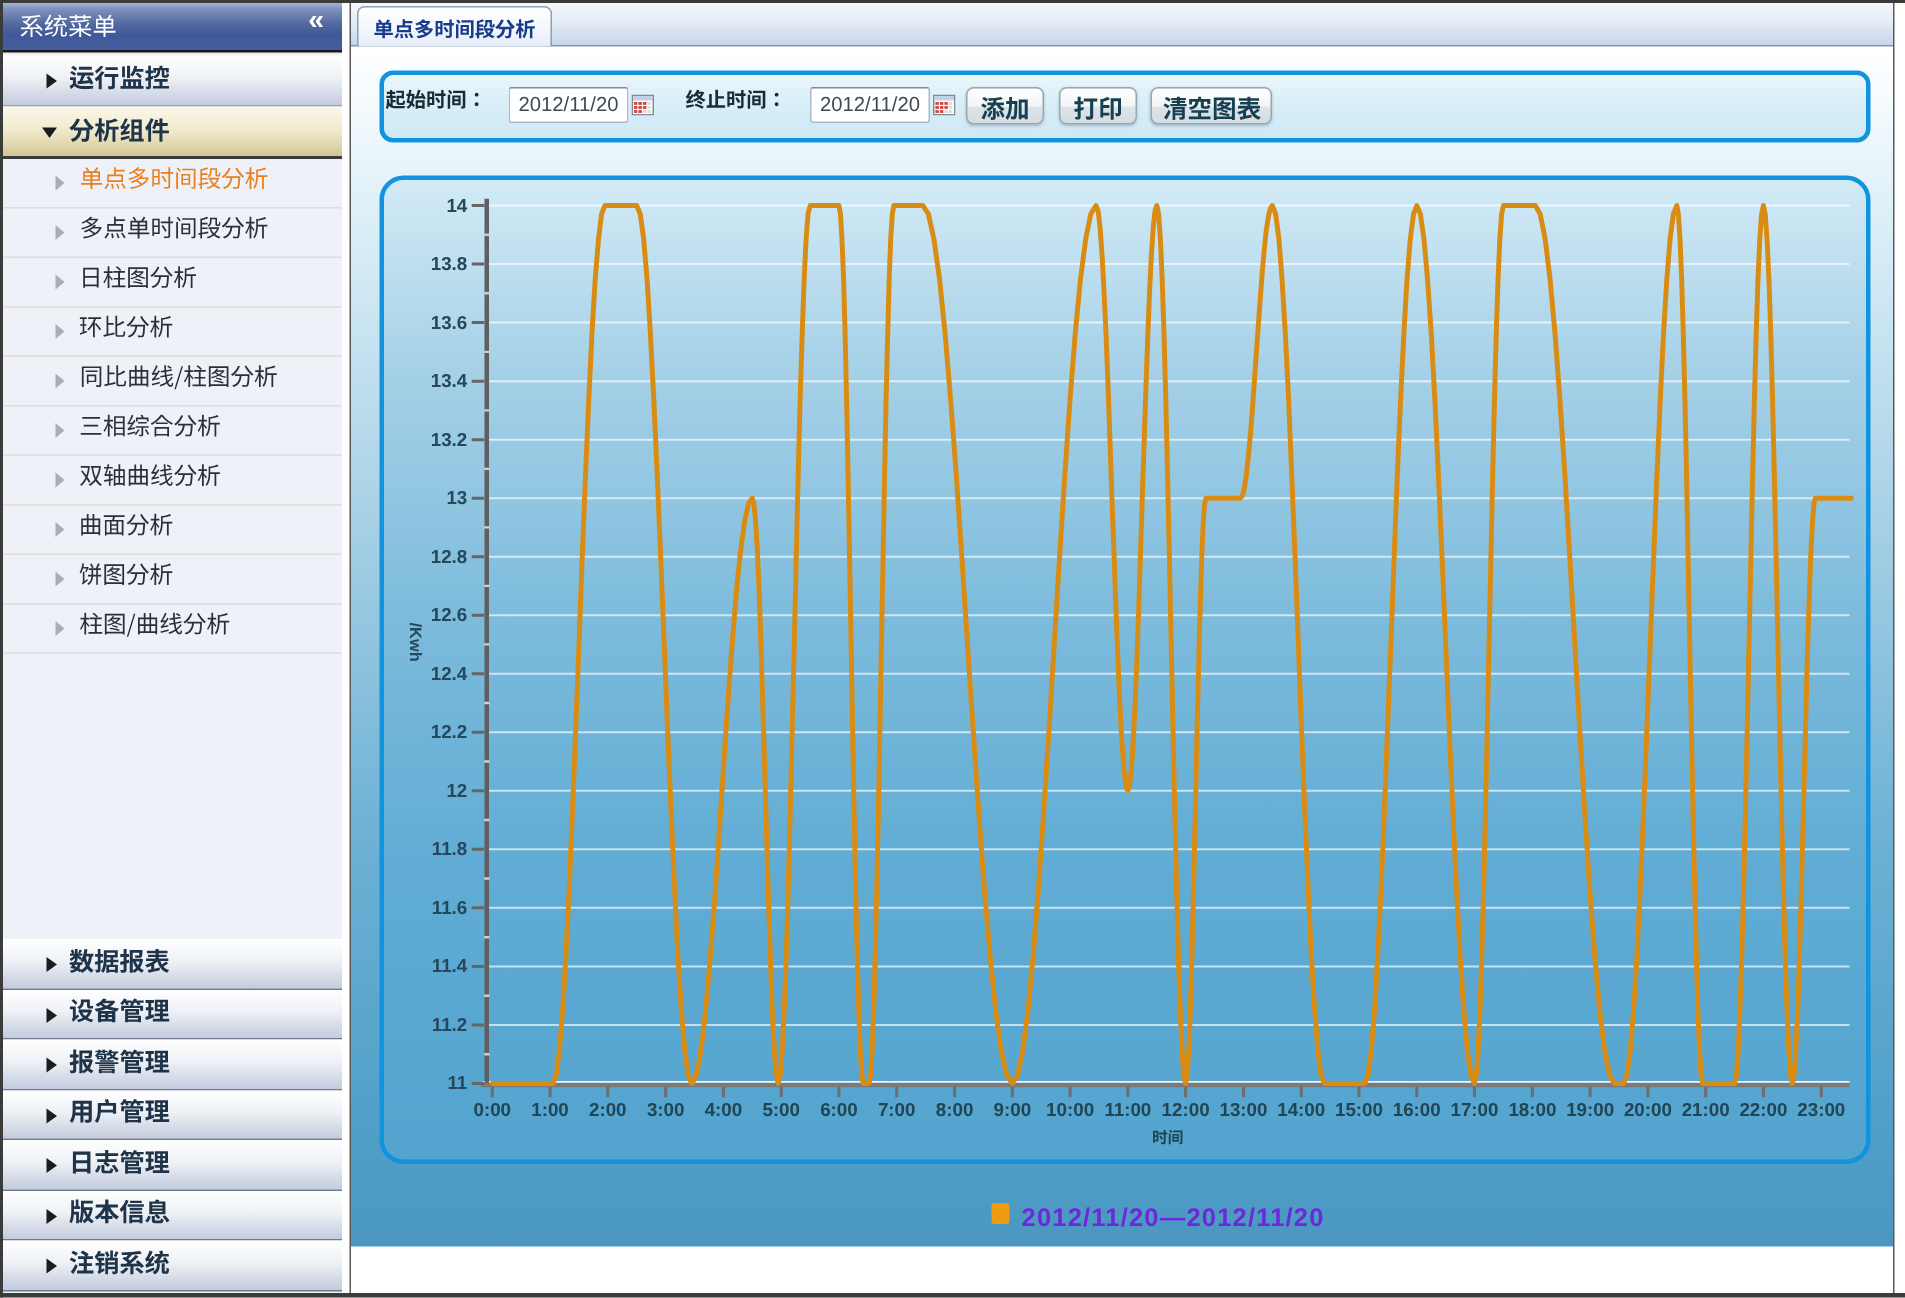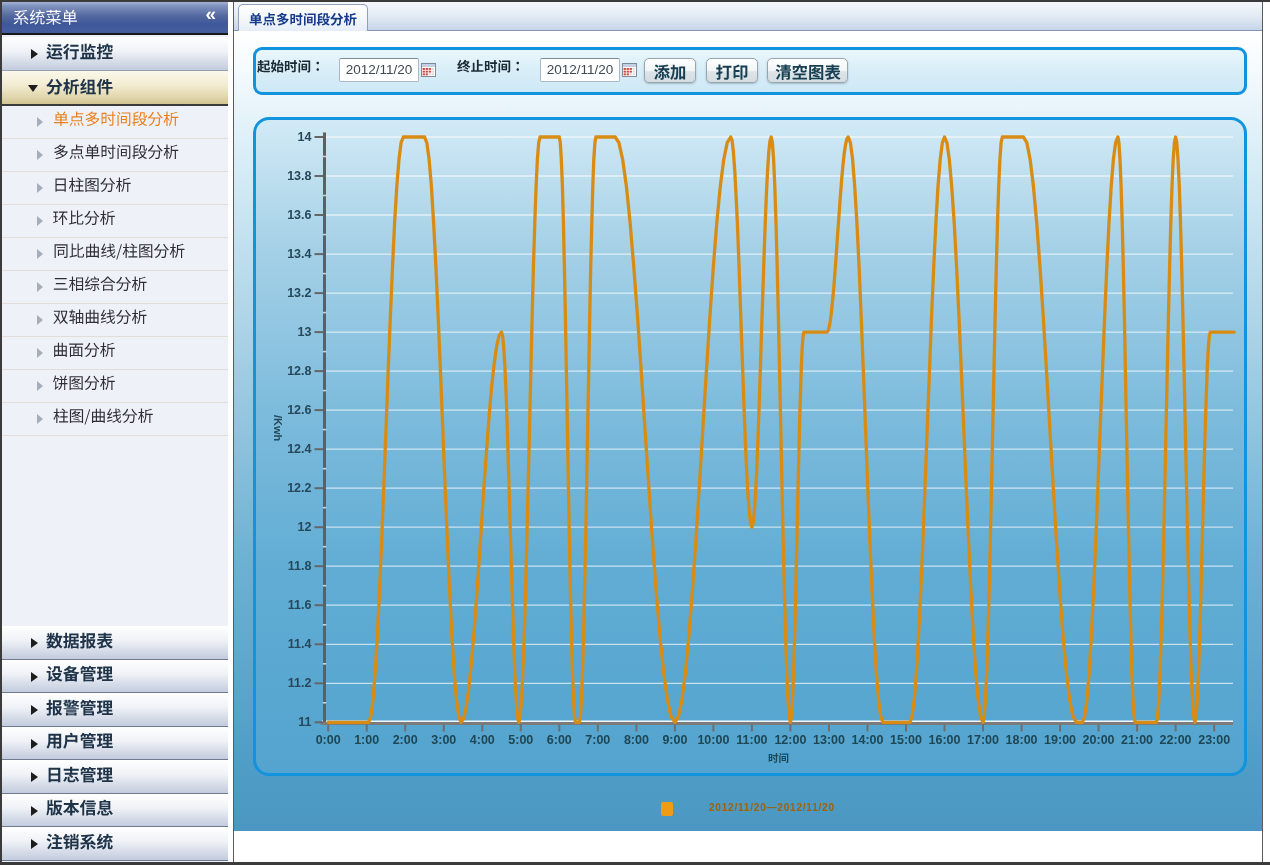--- a/index.html
+++ b/index.html
@@ -318,13 +318,13 @@
       <text x="1137.1" y="744" text-anchor="middle" font-size="12.5" font-weight="bold" fill="#1e4654">21:00</text>
       <text x="1175.6" y="744" text-anchor="middle" font-size="12.5" font-weight="bold" fill="#1e4654">22:00</text>
       <text x="1214.2" y="744" text-anchor="middle" font-size="12.5" font-weight="bold" fill="#1e4654">23:00</text>
 <g transform="translate(768.0,762)">
         <path fill="#1e4654" d="M4.8 -4.5C5.3 -3.7 6.0 -2.7 6.3 -2.1L7.4 -2.7C7.1 -3.3 6.4 -4.3 5.9 -5.0ZM3.1 -4.0V-2.1H1.9V-4.0ZM3.1 -5.1H1.9V-7.0H3.1ZM0.7 -8.1V-0.2H1.9V-1.0H4.3V-8.1ZM7.8 -8.9V-7.0H4.7V-5.7H7.8V-0.7C7.8 -0.5 7.8 -0.5 7.5 -0.5C7.3 -0.5 6.5 -0.5 5.8 -0.5C6.0 -0.1 6.2 0.4 6.2 0.8C7.3 0.8 8.0 0.8 8.5 0.6C9.0 0.4 9.1 0.0 9.1 -0.7V-5.7H10.2V-7.0H9.1V-8.9Z M11.2 -6.4V0.9H12.5V-6.4ZM11.4 -8.2C11.9 -7.7 12.4 -7.0 12.6 -6.6L13.7 -7.3C13.5 -7.7 12.9 -8.4 12.4 -8.9ZM14.7 -3.0H16.8V-2.0H14.7ZM14.7 -5.0H16.8V-4.0H14.7ZM13.6 -6.0V-0.9H17.9V-6.0ZM14.1 -8.4V-7.2H19.0V-0.4C19.0 -0.3 19.0 -0.2 18.9 -0.2C18.8 -0.2 18.4 -0.2 18.0 -0.3C18.2 0.1 18.3 0.5 18.4 0.9C19.0 0.9 19.5 0.9 19.9 0.7C20.2 0.5 20.3 0.2 20.3 -0.4V-8.4Z"></path>
       </g>
 <text transform="translate(273.5,415) rotate(90)" font-size="11" font-weight="bold" fill="#26485a">/Kwh</text>
 <polyline points="328.2,722.3 368.6,722.3 370.8,716.7 373.0,700.0 375.1,673.0 377.3,636.6 379.5,592.2 381.6,541.6 383.8,486.7 386.0,429.6 388.1,372.6 390.3,317.7 392.5,267.1 394.6,222.7 396.8,186.3 399.0,159.3 401.1,142.6 403.3,137.0 424.5,137.0 426.8,142.6 429.1,159.3 431.4,186.3 433.6,222.7 435.9,267.1 438.2,317.7 440.5,372.6 442.8,429.6 445.1,486.7 447.4,541.6 449.7,592.2 451.9,636.6 454.2,673.0 456.5,700.0 458.8,716.7 461.1,722.3 463.6,718.6 466.1,707.4 468.7,689.4 471.2,665.2 473.7,635.6 476.3,601.9 478.8,565.3 481.3,527.2 483.8,489.1 486.4,452.5 488.9,418.8 491.4,389.2 494.0,365.0 496.5,347.0 499.0,335.8 501.5,332.1 502.6,335.8 503.7,347.0 504.8,365.0 505.9,389.2 507.0,418.8 508.0,452.5 509.1,489.1 510.2,527.2 511.3,565.3 512.4,601.9 513.5,635.6 514.5,665.2 515.6,689.4 516.7,707.4 517.8,718.6 518.9,722.3 520.2,716.7 521.5,700.0 522.8,673.0 524.2,636.6 525.5,592.2 526.8,541.6 528.1,486.7 529.5,429.6 530.8,372.6 532.1,317.7 533.4,267.1 534.8,222.7 536.1,186.3 537.4,159.3 538.7,142.6 540.1,137.0 559.3,137.0 560.3,142.6 561.3,159.3 562.4,186.3 563.4,222.7 564.4,267.1 565.4,317.7 566.4,372.6 567.4,429.6 568.4,486.7 569.4,541.6 570.4,592.2 571.5,636.6 572.5,673.0 573.5,700.0 574.5,716.7 575.5,722.3 579.4,722.3 580.4,716.7 581.4,700.0 582.5,673.0 583.5,636.6 584.5,592.2 585.6,541.6 586.6,486.7 587.6,429.6 588.7,372.6 589.7,317.7 590.7,267.1 591.8,222.7 592.8,186.3 593.8,159.3 594.9,142.6 595.9,137.0 615.2,137.0 618.9,142.6 622.6,159.3 626.4,186.3 630.1,222.7 633.8,267.1 637.6,317.7 641.3,372.6 645.0,429.6 648.8,486.7 652.5,541.6 656.2,592.2 660.0,636.6 663.7,673.0 667.4,700.0 671.1,716.7 674.9,722.3 678.4,716.7 681.9,700.0 685.4,673.0 688.8,636.6 692.3,592.2 695.8,541.6 699.3,486.7 702.8,429.6 706.3,372.6 709.8,317.7 713.3,267.1 716.8,222.7 720.3,186.3 723.8,159.3 727.2,142.6 730.7,137.0 732.1,140.7 733.4,151.9 734.7,169.9 736.0,194.1 737.4,223.7 738.7,257.4 740.0,294.0 741.3,332.1 742.7,370.2 744.0,406.8 745.3,440.5 746.6,470.1 747.9,494.3 749.3,512.3 750.6,523.5 751.9,527.2 753.1,523.5 754.3,512.3 755.5,494.3 756.7,470.1 757.9,440.5 759.1,406.8 760.3,370.2 761.5,332.1 762.8,294.0 764.0,257.4 765.2,223.7 766.4,194.1 767.6,169.9 768.8,151.9 770.0,140.7 771.2,137.0 772.4,142.6 773.6,159.3 774.8,186.3 776.0,222.7 777.2,267.1 778.4,317.7 779.6,372.6 780.8,429.6 782.0,486.7 783.2,541.6 784.4,592.2 785.6,636.6 786.8,673.0 788.0,700.0 789.2,716.7 790.4,722.3 791.3,718.6 792.1,707.4 793.0,689.4 793.8,665.2 794.7,635.6 795.5,601.9 796.3,565.3 797.2,527.2 798.0,489.1 798.9,452.5 799.7,418.8 800.6,389.2 801.4,365.0 802.2,347.0 803.1,335.8 803.9,332.1 827.0,332.1 828.4,330.2 829.7,324.7 831.0,315.7 832.3,303.5 833.7,288.7 835.0,271.9 836.3,253.6 837.6,234.6 839.0,215.5 840.3,197.2 841.6,180.4 842.9,165.6 844.2,153.4 845.6,144.4 846.9,138.9 848.2,137.0 850.4,142.6 852.6,159.3 854.7,186.3 856.9,222.7 859.1,267.1 861.2,317.7 863.4,372.6 865.6,429.6 867.7,486.7 869.9,541.6 872.1,592.2 874.2,636.6 876.4,673.0 878.6,700.0 880.7,716.7 882.9,722.3 909.9,722.3 912.0,716.7 914.2,700.0 916.4,673.0 918.5,636.6 920.7,592.2 922.9,541.6 925.0,486.7 927.2,429.6 929.4,372.6 931.5,317.7 933.7,267.1 935.9,222.7 938.0,186.3 940.2,159.3 942.4,142.6 944.5,137.0 946.9,142.6 949.3,159.3 951.7,186.3 954.2,222.7 956.6,267.1 959.0,317.7 961.4,372.6 963.8,429.6 966.2,486.7 968.6,541.6 971.0,592.2 973.4,636.6 975.8,673.0 978.2,700.0 980.6,716.7 983.0,722.3 984.2,716.7 985.4,700.0 986.7,673.0 987.9,636.6 989.1,592.2 990.3,541.6 991.5,486.7 992.7,429.6 993.9,372.6 995.1,317.7 996.3,267.1 997.5,222.7 998.7,186.3 999.9,159.3 1001.1,142.6 1002.3,137.0 1023.5,137.0 1026.8,142.6 1030.1,159.3 1033.4,186.3 1036.7,222.7 1040.0,267.1 1043.3,317.7 1046.6,372.6 1049.9,429.6 1053.2,486.7 1056.5,541.6 1059.8,592.2 1063.1,636.6 1066.4,673.0 1069.7,700.0 1073.0,716.7 1076.3,722.3 1082.4,722.3 1084.6,716.7 1086.9,700.0 1089.1,673.0 1091.3,636.6 1093.5,592.2 1095.7,541.6 1097.9,486.7 1100.1,429.6 1102.4,372.6 1104.6,317.7 1106.8,267.1 1109.0,222.7 1111.2,186.3 1113.4,159.3 1115.6,142.6 1117.9,137.0 1118.9,142.6 1120.0,159.3 1121.1,186.3 1122.2,222.7 1123.3,267.1 1124.4,317.7 1125.4,372.6 1126.5,429.6 1127.6,486.7 1128.7,541.6 1129.8,592.2 1130.9,636.6 1131.9,673.0 1133.0,700.0 1134.1,716.7 1135.2,722.3 1156.4,722.3 1157.6,716.7 1158.8,700.0 1160.0,673.0 1161.2,636.6 1162.4,592.2 1163.6,541.6 1164.8,486.7 1166.0,429.6 1167.2,372.6 1168.4,317.7 1169.6,267.1 1170.8,222.7 1172.0,186.3 1173.2,159.3 1174.4,142.6 1175.6,137.0 1176.8,142.6 1178.0,159.3 1179.3,186.3 1180.5,222.7 1181.7,267.1 1182.9,317.7 1184.1,372.6 1185.3,429.6 1186.5,486.7 1187.7,541.6 1188.9,592.2 1190.1,636.6 1191.3,673.0 1192.5,700.0 1193.7,716.7 1194.9,722.3 1195.9,718.6 1196.8,707.4 1197.8,689.4 1198.8,665.2 1199.7,635.6 1200.7,601.9 1201.6,565.3 1202.6,527.2 1203.6,489.1 1204.5,452.5 1205.5,418.8 1206.5,389.2 1207.4,365.0 1208.4,347.0 1209.3,335.8 1210.3,332.1 1234.2,332.1" fill="none" stroke="#d98c14" stroke-width="3.3" stroke-linejoin="round" stroke-linecap="round"></polyline>
 </svg>
 <div style="position:absolute;left:661px;top:802px;width:12px;height:14px;background:#ef9b13;border-radius:2px;"></div>
-<div style="position:absolute;left:681px;top:802px;font-family:'Liberation Sans',sans-serif;font-size:10px;font-weight:bold;letter-spacing:0.8px;color:#a16207;margin-left:28px;">2012/11/20—2012/11/20</div>
+<div style="position:absolute;left:681px;top:802px;font-family:'Liberation Sans',sans-serif;font-size:17px;font-weight:bold;letter-spacing:0.8px;color:#6d28d9;">2012/11/20—2012/11/20</div>
 </div>
 </body></html>

